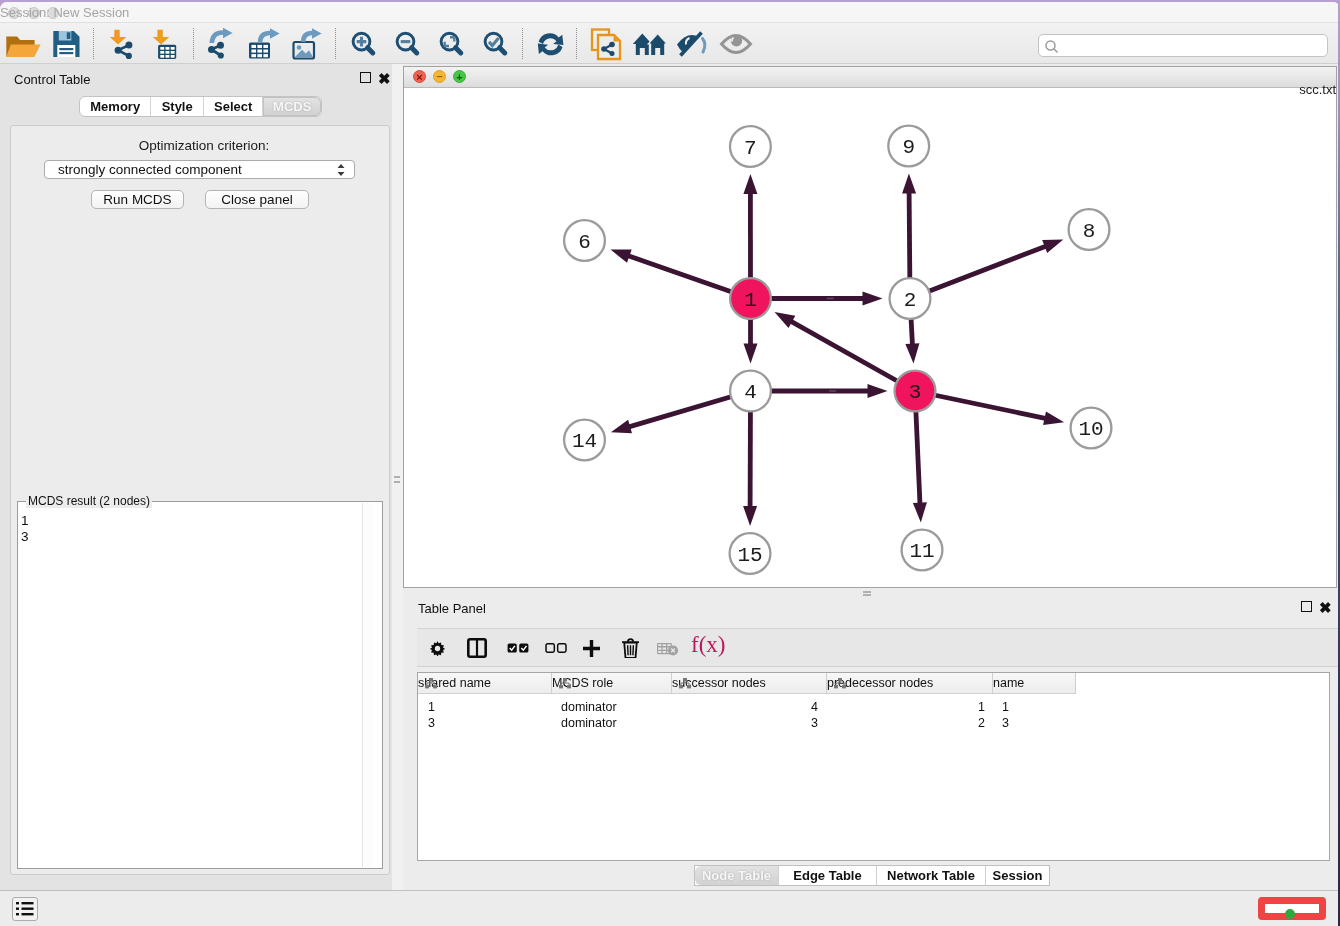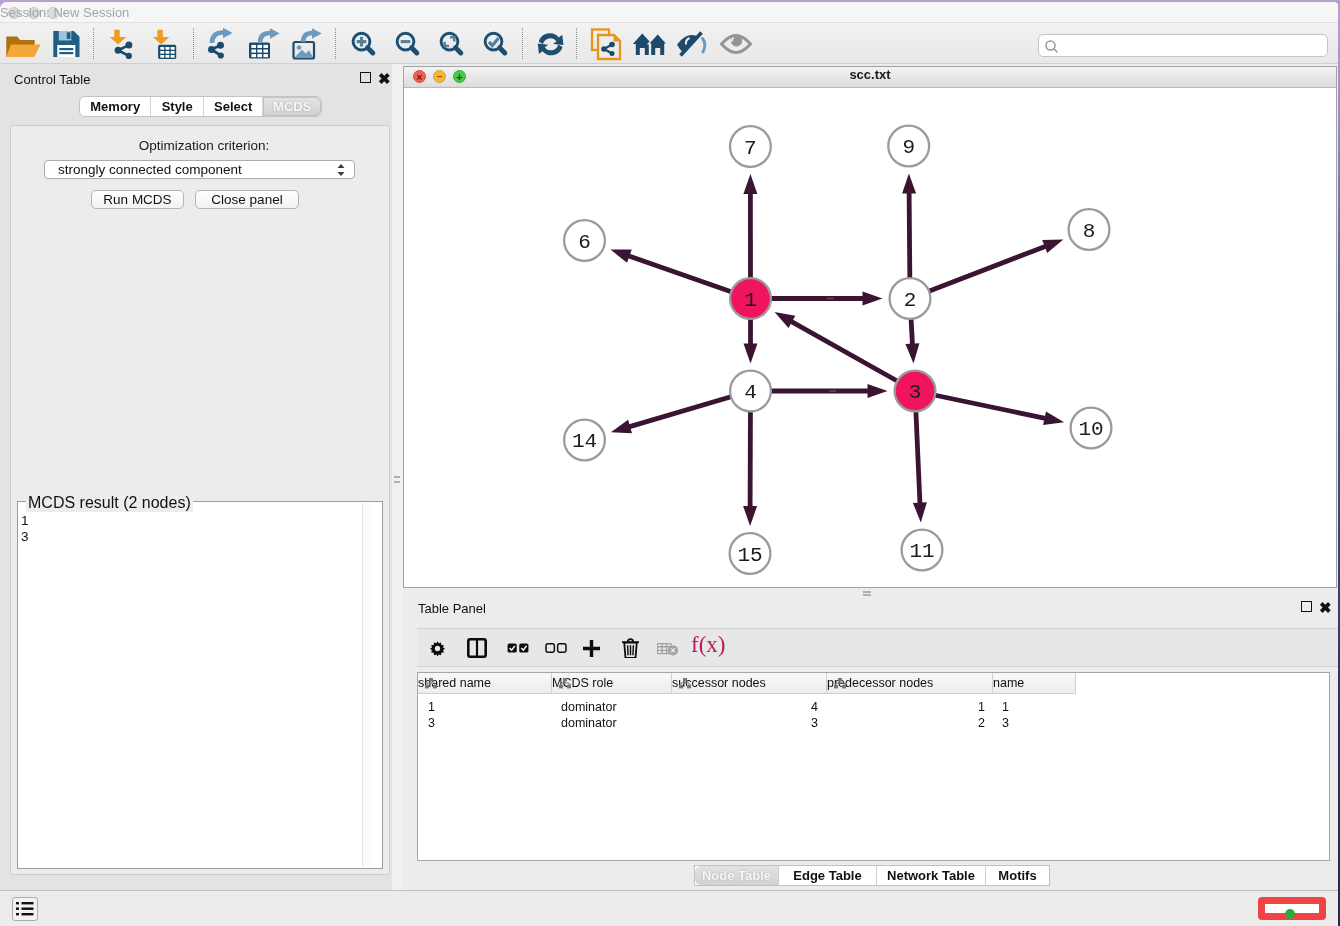--- a/index.html
+++ b/index.html
@@ -16,30 +16,30 @@
 #cptitle{position:absolute;left:14px;top:8px;font-size:13px;color:#111}
 .panebtns{position:absolute;font-size:13px;color:#111}
 #cptabs{position:absolute;left:79px;top:32px;width:243px;height:21px;background:#fff;border:1px solid #c3c3c3;border-radius:6px;display:flex}
 #cptabs .tab{height:100%;display:flex;align-items:center;justify-content:center;font-weight:bold;font-size:13px;color:#111;border-right:1px solid #d4d4d4}
 #cptabs .tabsel{background:linear-gradient(#e4e4e4,#d0d0d0);color:#f7f7f7;text-shadow:0 0 2px #a8a8a8;border-radius:0 6px 6px 0;border-right:none;box-shadow:inset 0 0 0 1px #c2c2c2}
 #cpinner{position:absolute;left:10px;top:61px;width:380px;height:750px;background:#ececec;border:1px solid #cccccc;border-radius:3px}
 #optlabel{position:absolute;left:8px;top:74px;width:100%;text-align:center;font-size:13.5px;color:#1a1a1a}
 #combo{position:absolute;left:44px;top:96px;width:311px;height:19px;background:#fff;border:1px solid #ababab;border-radius:4px;font-size:13.5px;color:#111;line-height:17px;padding-left:13px}
 .btn{position:absolute;height:19px;background:linear-gradient(#ffffff,#f2f2f2);border:1px solid #b4b4b4;border-radius:5px;font-size:13.5px;color:#111;text-align:center;line-height:17px}
 #fieldset{position:absolute;left:17px;top:437px;width:366px;height:368px;background:#fff;border:1px solid #9d9d9d}
-#legend{position:absolute;left:26px;top:430px;background:#ececec;padding:0 2px;font-size:16px;color:#111}
+#legend{position:absolute;left:26px;top:430px;background:#ececec;padding:0 2px;font-size:12px;color:#111}
 #resulttext{position:absolute;left:21px;top:449px;font-size:13.5px;color:#111;line-height:15.5px}
 #vsb{position:absolute;left:362px;top:439px;width:11px;height:364px;background:#fcfcfc;border-left:1px solid #e3e3e3}
 
 #vsplit{position:absolute;left:392px;top:62px;width:11px;height:828px;background:#f1f1f1}
 
 #nw{position:absolute;left:403px;top:64px;width:934px;height:522px;border:1px solid #a2a2a2;background:#fff}
 #nwtitle{position:absolute;left:0;top:0;width:932px;height:21px;background:linear-gradient(#f3f3f3,#dcdcdc);border-bottom:1px solid #b9b9b9}
 .mac{position:absolute;top:3px;width:13px;height:13px;border-radius:50%;font-size:11px;font-weight:bold;text-align:center;line-height:13px}
-#nwname{position:absolute;top:0;width:100%;text-align:center;font-size:13px;font-weight:bold;color:#1a1a1a}
+#nwname{position:absolute;top:15px;width:100%;text-align:right;font-size:13px;font-weight:normal;color:#1a1a1a}
 
 #tp{position:absolute;left:403px;top:595px;width:934px;height:293px;background:#ececec}
 #tptitle{position:absolute;left:15px;top:4px;font-size:13px;color:#111}
 #tptoolbar{position:absolute;left:14px;top:31px;width:1316px;height:39px;background:#e7e7e7;border-top:1px solid #d2d2d2;border-bottom:1px solid #d2d2d2}
 #tbl{position:absolute;left:14px;top:75px;width:913px;height:189px;background:#fff;border:1px solid #a6a6a6}
 .hcell{position:absolute;top:0;height:21px;background:linear-gradient(#f7f7f7,#ededed);border-right:1px solid #cfcfcf;border-bottom:1px solid #cfcfcf;line-height:20px;font-size:12.5px;color:#111}
 .hcell svg{position:absolute;left:7px;top:5px}
 .rcell{position:absolute;font-size:12.5px;color:#111;height:16px;line-height:16px}
 #tptabs{position:absolute;left:291px;top:268px;height:21px;background:#fff;border:1px solid #c0c0c0;border-radius:0;display:flex}
 #tptabs .tab{height:100%;display:flex;align-items:center;justify-content:center;font-weight:bold;font-size:13px;color:#111;border-right:1px solid #d0d0d0}
@@ -199,21 +199,21 @@
 <div class="tab tabsel" style="width:58px">MCDS</div>
 </div>
 <div id="cpinner"></div>
 <div id="optlabel">Optimization criterion:</div>
 <div id="combo">strongly connected component
 <svg width="10" height="14" viewBox="0 0 10 14" style="position:absolute;right:8px;top:2px">
           <path d="M1.5 5 L5 1 L8.5 5 z M1.5 9 L5 13 L8.5 9 z" fill="#3b3b3b"></path>
         </svg>
 </div>
 <div class="btn" style="left:91px;top:126px;width:93px">Run MCDS</div>
-<div class="btn" style="left:195px;top:126px;width:104px">Close panel</div>
+<div class="btn" style="left:205px;top:126px;width:104px">Close panel</div>
 <div id="fieldset"></div>
 <div id="vsb"></div>
 <div id="legend">MCDS result (2 nodes)</div>
 <div id="resulttext">1<br>3</div>
 </div>
 <div id="vsplit">
       <div style="position:absolute;left:2px;top:412px;width:6px;height:7px;border-top:2px solid #b0b0b0;border-bottom:2px solid #b0b0b0"></div>
     </div>
 <div style="position:absolute;left:863px;top:589px;width:8px;height:5px;border-top:2px solid #b0b0b0;border-bottom:2px solid #b0b0b0"></div>
 <div id="nw">
@@ -353,21 +353,21 @@
 <div class="rcell" style="left:10px;top:42px">3</div>
 <div class="rcell" style="left:143px;top:42px">dominator</div>
 <div class="rcell" style="left:254px;top:42px;width:146px;text-align:right">3</div>
 <div class="rcell" style="left:409px;top:42px;width:158px;text-align:right">2</div>
 <div class="rcell" style="left:584px;top:42px">3</div>
 </div>
 <div id="tptabs">
 <div class="tab tabsel" style="width:84px">Node Table</div>
 <div class="tab" style="width:98px">Edge Table</div>
 <div class="tab" style="width:109px">Network Table</div>
-<div class="tab" style="width:63px;border-right:none;border-radius:0 6px 6px 0">Motifs</div>
+<div class="tab" style="width:63px;border-right:none;border-radius:0 6px 6px 0">Session</div>
 </div>
 </div>
 <div id="status">
 <div id="listbtn">
         <svg width="18" height="14" viewBox="0 0 18 14" style="position:absolute;left:3px;top:4px">
           <rect x="0" y="0" width="3" height="2.4" fill="#111"></rect>
           <rect x="0" y="5.5" width="3" height="2.4" fill="#111"></rect>
           <rect x="0" y="11" width="3" height="2.4" fill="#111"></rect>
           <rect x="5.5" y="0" width="12" height="2.4" fill="#111"></rect>
           <rect x="5.5" y="5.5" width="12" height="2.4" fill="#111"></rect>

